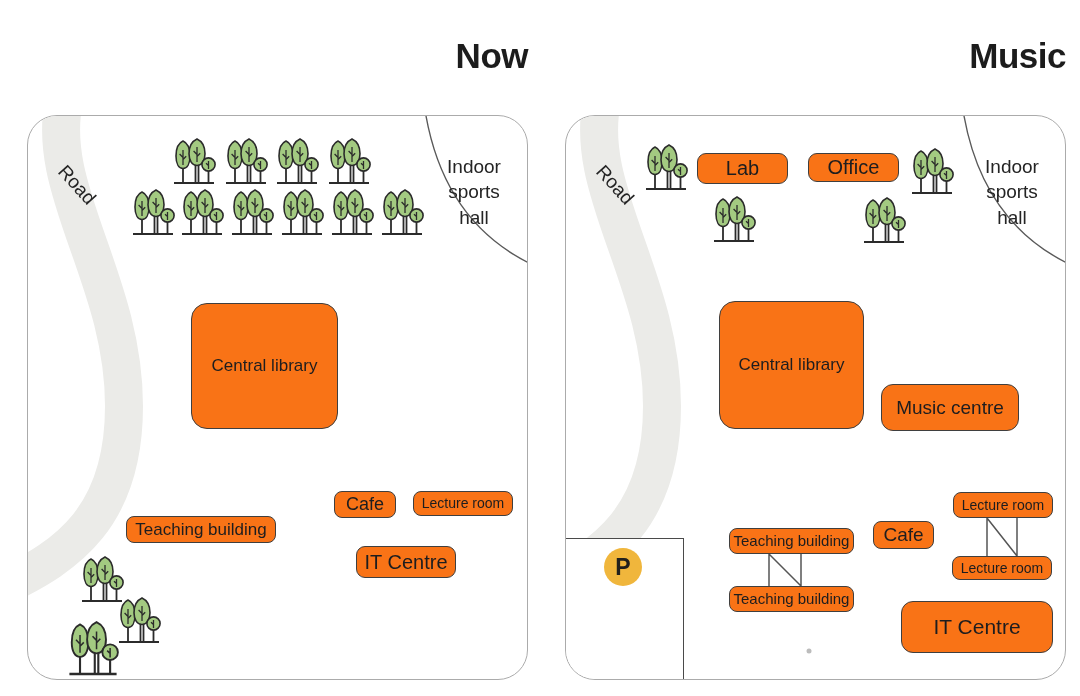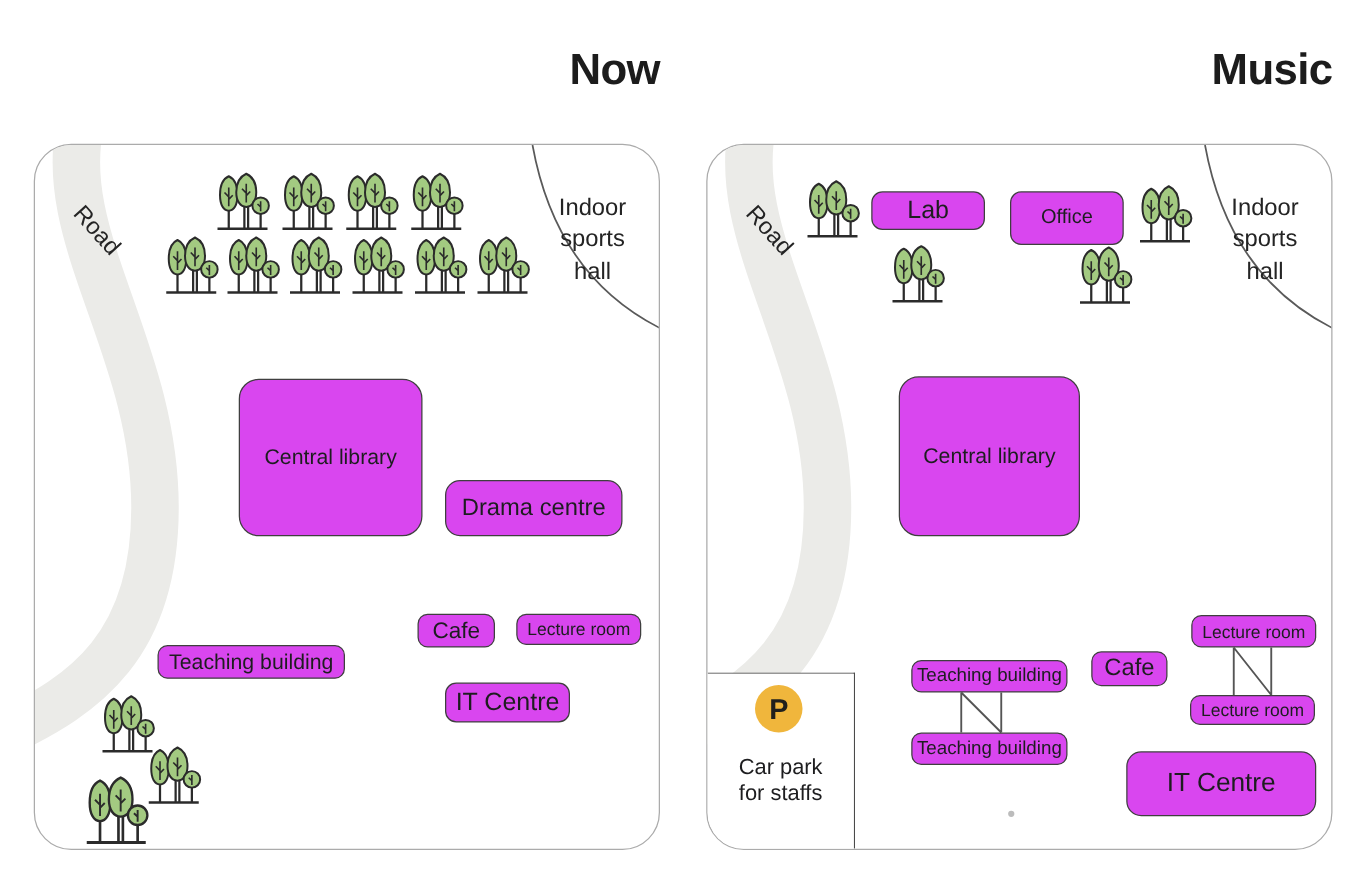--- a/index.html
+++ b/index.html
@@ -7,21 +7,21 @@
        font-family:"Liberation Sans",sans-serif;color:#1d1d1f;}
   .panel-title{position:absolute;top:36px;text-align:right;
        font-size:35px;font-weight:800;letter-spacing:-.5px;color:#1c1c1c;}
   .map{position:absolute;top:115px;width:501px;height:565px;background:#fff;
        border:1.5px solid #ababab;border-radius:30px;overflow:hidden;box-sizing:border-box;}
   .map svg.layer{position:absolute;left:0;top:0;}
   .road-label{position:absolute;left:26px;top:58px;font-size:19px;color:#242424;
        transform:rotate(48deg);transform-origin:center;z-index:3;}
   .corner-label{position:absolute;left:394px;top:22px;width:104px;text-align:center;
        font-size:19px;line-height:1.33;color:#242424;white-space:pre-line;z-index:3;margin-top:16px;}
-  .bldg{position:absolute;background:#d946ef;border:1.7px solid #3f3f3f;box-sizing:border-box;
+  .bldg{position:absolute;background:#f97316;border:1.7px solid #3f3f3f;box-sizing:border-box;
        display:flex;align-items:center;justify-content:center;text-align:center;
        line-height:1.05;color:#1d1d1f;z-index:4;}
   .carpark{position:absolute;left:0;bottom:0;width:118px;height:141px;background:#fff;
        border-top:1.7px solid #4a4a4a;border-right:1.7px solid #4a4a4a;
        border-bottom-left-radius:28px;box-sizing:border-box;z-index:2;}
   .p-badge{position:absolute;left:38px;top:9px;width:38px;height:38px;border-radius:50%;
        background:#f0b63c;color:#21201c;font-weight:800;font-size:23px;
        display:flex;align-items:center;justify-content:center;}
   .carpark-label{position:absolute;top:64px;left:0;width:100%;text-align:center;
        font-size:17.5px;line-height:1.2;color:#1d1d1f;white-space:pre-line;}
@@ -59,51 +59,49 @@
       <use href="#treeCluster" transform="translate(153,73) scale(1)"></use>
       <use href="#treeCluster" transform="translate(203,73) scale(1)"></use>
       <use href="#treeCluster" transform="translate(253,73) scale(1)"></use>
       <use href="#treeCluster" transform="translate(303,73) scale(1)"></use>
       <use href="#treeCluster" transform="translate(353,73) scale(1)"></use>
       <use href="#treeCluster" transform="translate(53,440) scale(1)"></use>
       <use href="#treeCluster" transform="translate(90,481) scale(1)"></use>
       <use href="#treeCluster" transform="translate(40.22,504.9) scale(1.18)"></use>
     </svg>
     <div class="bldg" style="left: 163px; top: 187px; width: 147px; height: 126px; border-radius: 16px; font-size: 17px;">Central library</div>
-    <div class="bldg" style="left: 328px; top: 268px; width: 142px; height: 45px; border-radius: 12px; font-size: 19px;">Drama centre</div>
     <div class="bldg" style="left: 306px; top: 375px; width: 62px; height: 27px; border-radius: 8px; font-size: 18px;">Cafe</div>
     <div class="bldg" style="left: 385px; top: 375px; width: 100px; height: 25px; border-radius: 8px; font-size: 14px;">Lecture room</div>
     <div class="bldg" style="left: 98px; top: 400px; width: 150px; height: 27px; border-radius: 8px; font-size: 17px;">Teaching building</div>
     <div class="bldg" style="left: 328px; top: 430px; width: 100px; height: 32px; border-radius: 9px; font-size: 20px;">IT Centre</div>
   </div>
 
 <div class="panel-title" style="left:565px;width:501px">Music</div>
 <div class="map" id="map-future" style="left:565px">
   <div class="road-label">Road</div>
   <div class="corner-label">Indoor
 sports
 hall</div>
   <div class="carpark">
     <div class="p-badge">P</div>
-    <div class="carpark-label">Car park
-for staffs</div>
   </div>
 <svg class="layer" width="501" height="565" viewBox="0 0 501 565">
       <path d="M38,-24 C12,70 96,160 96,290 C96,400 40,440 -24,470" fill="none" stroke="#ebebe8" stroke-width="38"></path>
       <path d="M398,0 Q417,105 501,147" fill="none" stroke="#5a5a5a" stroke-width="1.4"></path>
       <use href="#treeCluster" transform="translate(79,28) scale(1)"></use>
       <use href="#treeCluster" transform="translate(345,32) scale(1)"></use>
       <use href="#treeCluster" transform="translate(147,80) scale(1)"></use>
       <use href="#treeCluster" transform="translate(297,81) scale(1)"></use>
       <path d="M203,438 V470 M235,438 V470 M203,438 L235,470" fill="none" stroke="#555555" stroke-width="1.5"></path>
       <path d="M421,402 V440 M451,402 V440 M421,402 L451,440" fill="none" stroke="#555555" stroke-width="1.5"></path>
       <circle cx="243" cy="535" r="2.5" fill="#8f8f8f" opacity="0.6"></circle>
     </svg>
     <div class="bldg" style="left: 131px; top: 37px; width: 91px; height: 31px; border-radius: 9px; font-size: 20px;">Lab</div>
-    <div class="bldg" style="left: 242px; top: 37px; width: 91px; height: 43px; border-radius: 9px; font-size: 16px;">Office</div>
+    <div class="bldg" style="left: 242px; top: 37px; width: 91px; height: 29px; border-radius: 9px; font-size: 20px;">Office</div>
     <div class="bldg" style="left: 153px; top: 185px; width: 145px; height: 128px; border-radius: 16px; font-size: 17px;">Central library</div>
+    <div class="bldg" style="left: 315px; top: 268px; width: 138px; height: 47px; border-radius: 12px; font-size: 19px;">Music centre</div>
     <div class="bldg" style="left: 163px; top: 412px; width: 125px; height: 26px; border-radius: 8px; font-size: 15px;">Teaching building</div>
     <div class="bldg" style="left: 163px; top: 470px; width: 125px; height: 26px; border-radius: 8px; font-size: 15px;">Teaching building</div>
     <div class="bldg" style="left: 307px; top: 405px; width: 61px; height: 28px; border-radius: 8px; font-size: 19px;">Cafe</div>
     <div class="bldg" style="left: 387px; top: 376px; width: 100px; height: 26px; border-radius: 8px; font-size: 14px;">Lecture room</div>
     <div class="bldg" style="left: 386px; top: 440px; width: 100px; height: 24px; border-radius: 8px; font-size: 14px;">Lecture room</div>
     <div class="bldg" style="left: 335px; top: 485px; width: 152px; height: 52px; border-radius: 12px; font-size: 21px;">IT Centre</div>
   </div>
 
 </body></html>

